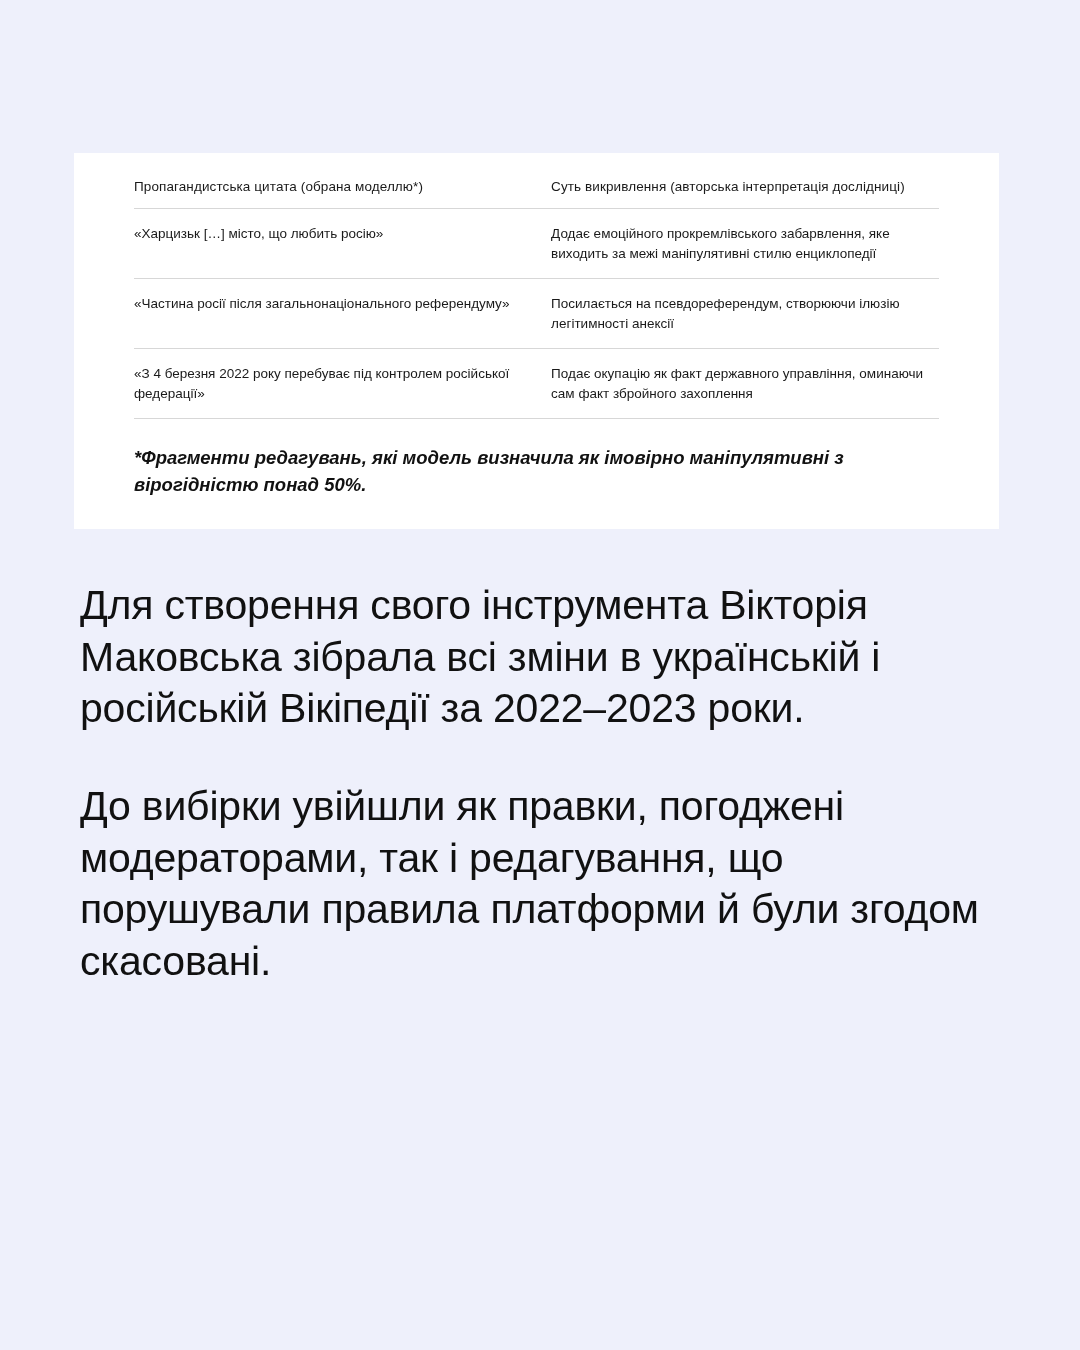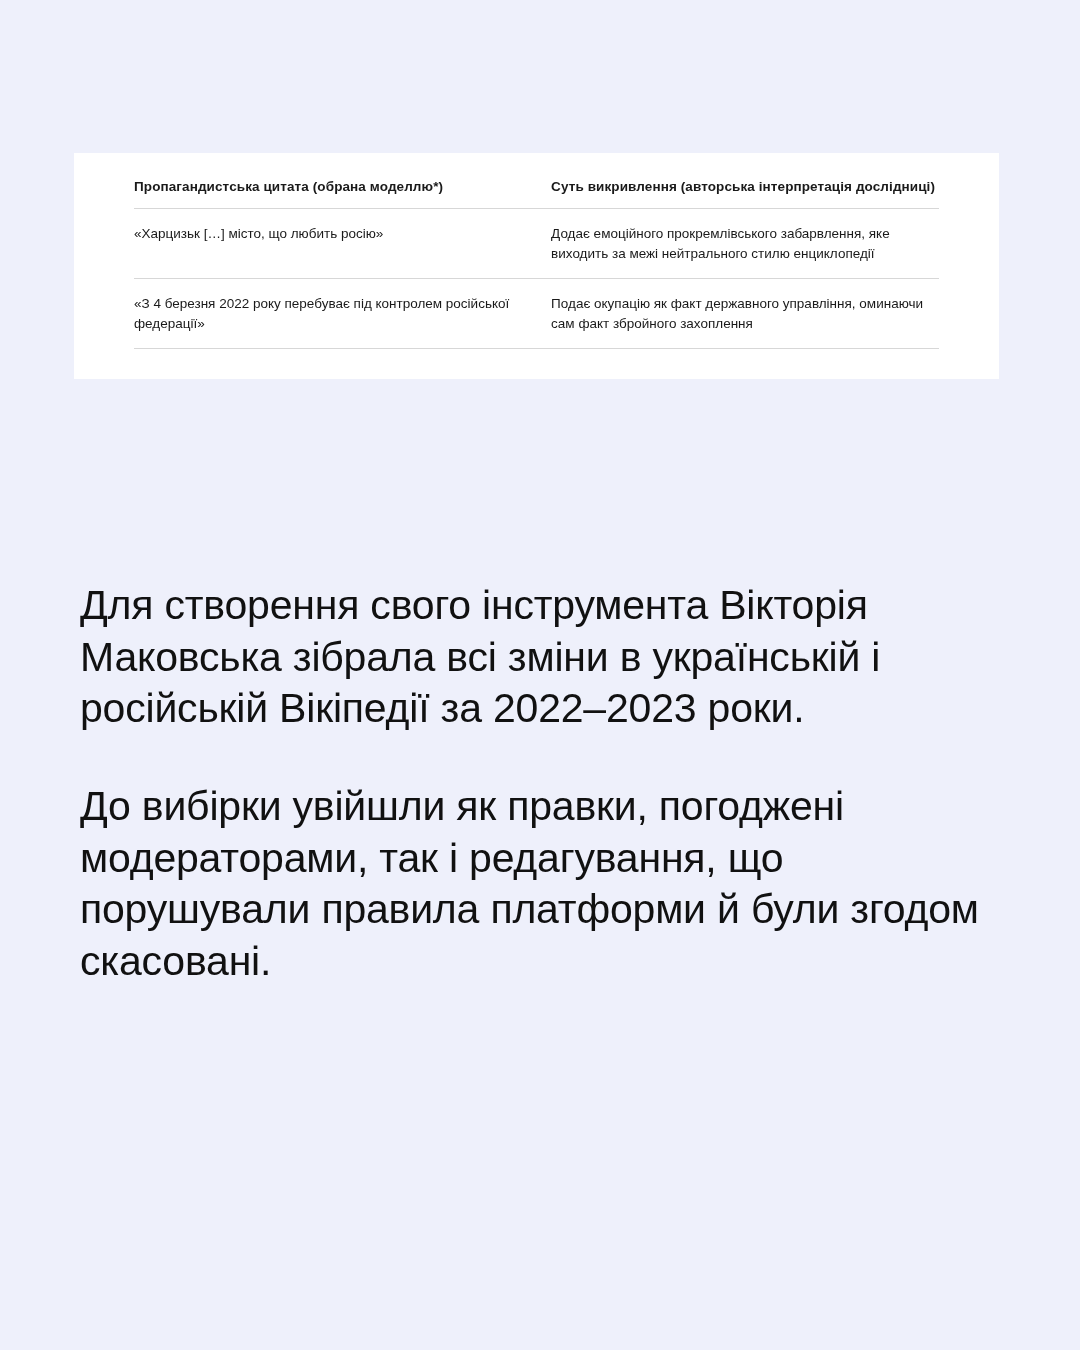--- a/index.html
+++ b/index.html
@@ -34,21 +34,21 @@
 
   table.quote-table {
     width: 100%;
     border-collapse: collapse;
     table-layout: fixed;
   }
 
   table.quote-table th {
     text-align: left;
     font-size: 13.5px;
-    font-weight: bold;
+    font-weight: normal;
     color: #1a1a1a;
     padding: 4px 0 14px 0;
     vertical-align: top;
     letter-spacing: 0.1px;
   }
 
   table.quote-table th.col1 { width: 50%; padding-right: 26px; }
   table.quote-table th.col2 { width: 50%; padding-left: 4px; }
 
   table.quote-table td {
@@ -100,29 +100,34 @@
     <table class="quote-table">
       <thead>
         <tr>
           <th class="col1">Пропагандистська цитата (обрана моделлю*)</th>
           <th class="col2">Суть викривлення (авторська інтерпретація дослідниці)</th>
         </tr>
       </thead>
       <tbody>
         <tr>
           <td class="col1">«Харцизьк […] місто, що любить росію»</td>
-          <td class="col2">Додає емоційного прокремлівського забарвлення, яке виходить за межі нейтрального стилю енциклопедії</td>
+          <td class="col2">Додає емоційного прокремлівського забарвлення, яке виходить за межі маніпулятивні стилю енциклопедії</td>
+        </tr>
+        <tr>
+          <td class="col1">«Частина росії після загальнонаціонального референдуму»</td>
+          <td class="col2">Посилається на псевдореферендум, створюючи ілюзію легітимності анексії</td>
         </tr>
         <tr class="last">
           <td class="col1">«З 4 березня 2022 року перебуває під контролем російської федерації»</td>
           <td class="col2">Подає окупацію як факт державного управління, оминаючи сам факт збройного захоплення</td>
         </tr>
       </tbody>
     </table>
 
+    <div class="footnote">*Фрагменти редагувань, які модель визначила як імовірно маніпулятивні з вірогідністю понад 50%.</div>
   </div>
 
   <div class="body-copy">
     <p class="para">Для створення свого інструмента Вікторія Маковська зібрала всі зміни в українській і російській Вікіпедії за 2022–2023 роки.</p>
     <p class="para">До вибірки увійшли як правки, погоджені модераторами, так і редагування, що порушували правила платформи й були згодом скасовані.</p>
   </div>
 
 </div>
 
 </body></html>

